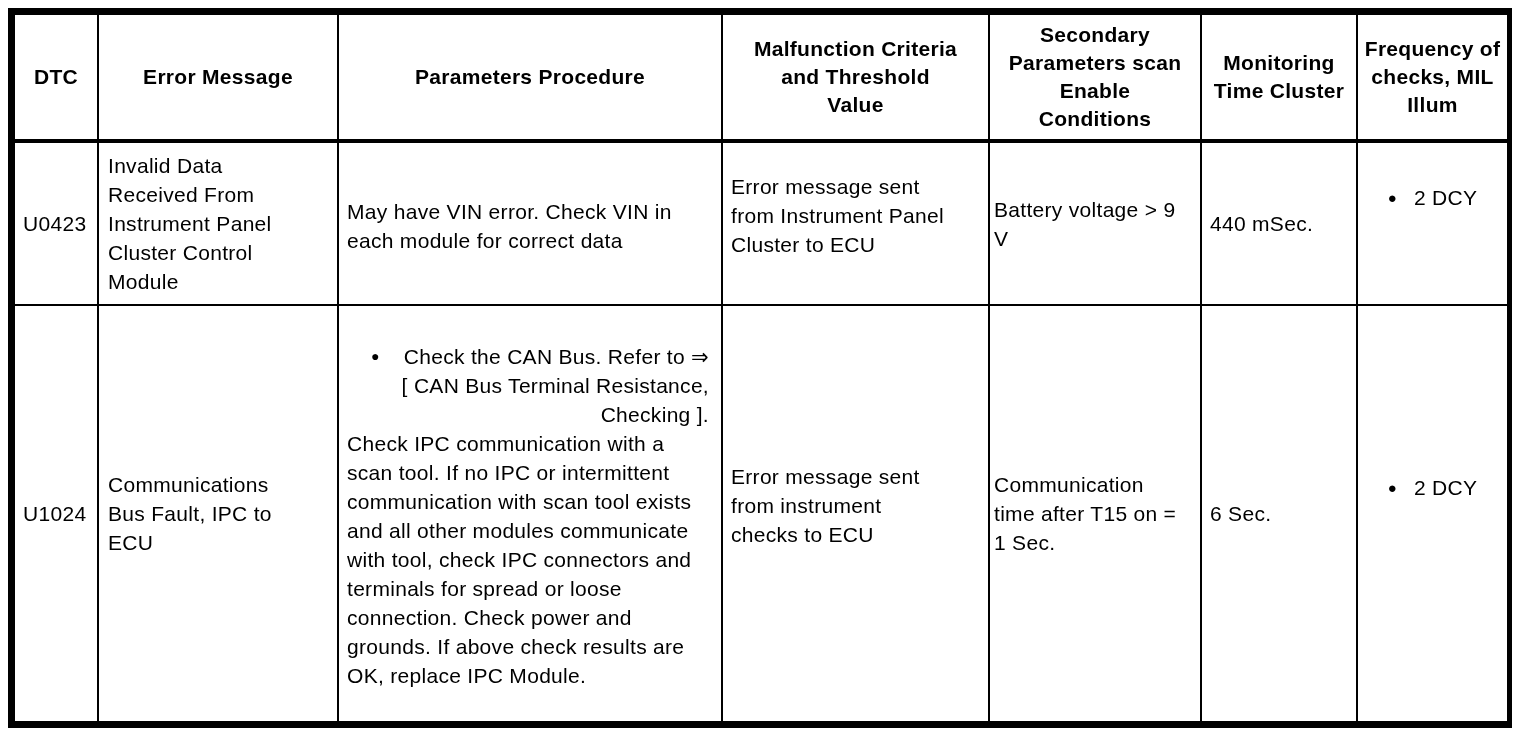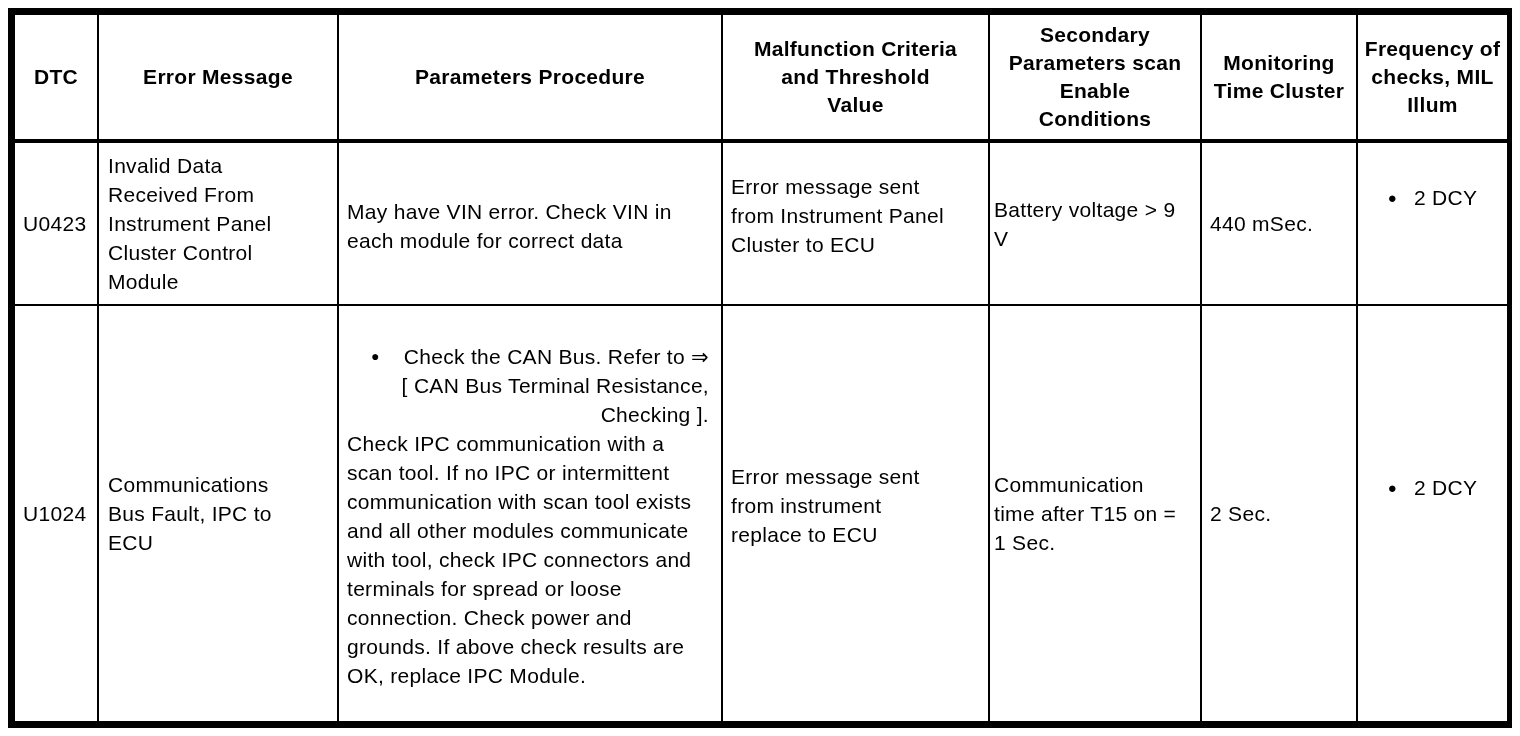--- a/index.html
+++ b/index.html
@@ -121,23 +121,23 @@
     <tr class="r1">
       <td class="c0">U1024</td>
       <td class="c1">Communications Bus Fault, IPC to ECU</td>
       <td class="c2">
         <div class="bullet-item">
           <span class="dot">●</span>
           <span class="b-text">Check the CAN Bus. Refer to ⇒ [ CAN Bus Terminal Resistance, Checking ].</span>
         </div>
         <div class="diag-para">Check IPC communication with a scan tool. If no IPC or intermittent communication with scan tool exists and all other modules communicate with tool, check IPC connectors and terminals for spread or loose connection. Check power and grounds. If above check results are OK, replace IPC Module.</div>
       </td>
-      <td class="c3">Error message sent from instrument replace to ECU</td>
+      <td class="c3">Error message sent from instrument checks to ECU</td>
       <td class="c4">Communication time after T15 on = 1 Sec.</td>
-      <td class="c5">2 Sec.</td>
+      <td class="c5">6 Sec.</td>
       <td class="c6">
         <div class="freq">
           <span class="dot">●</span>
           <span>2 DCY</span>
         </div>
       </td>
     </tr>
   </tbody>
     </table>
 </div>

